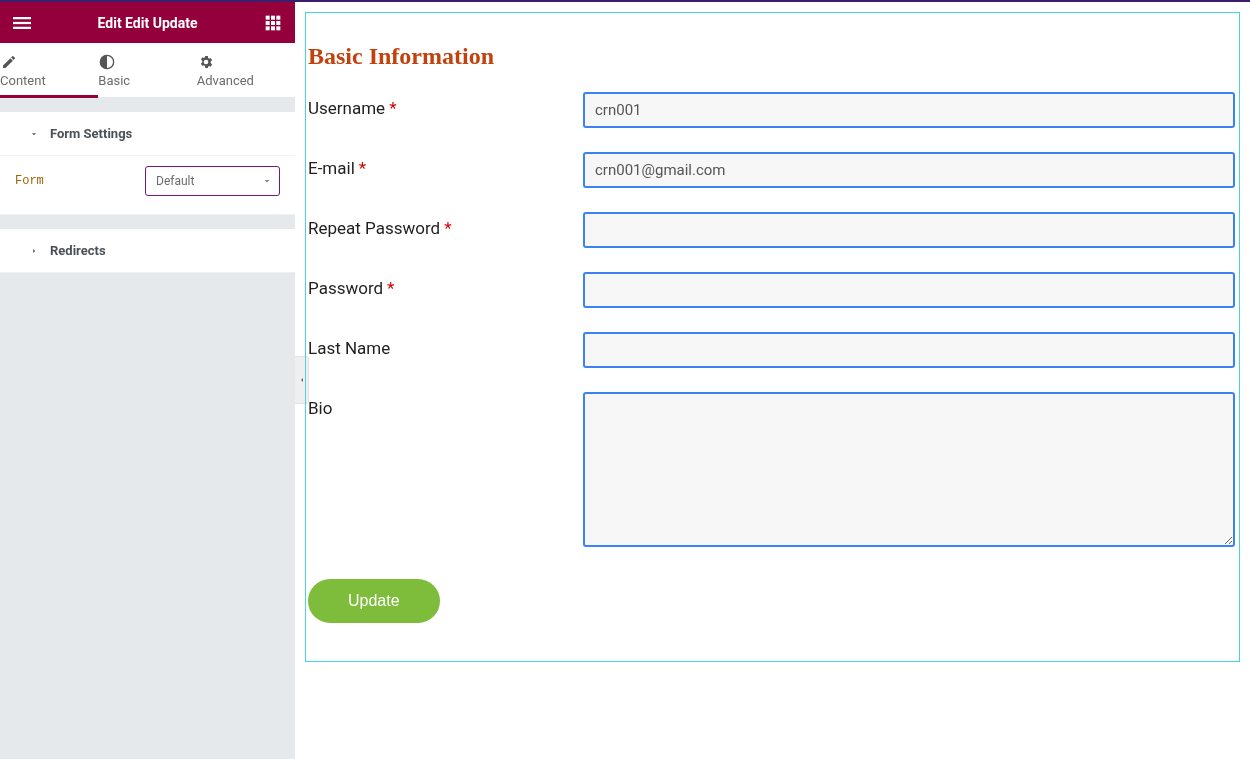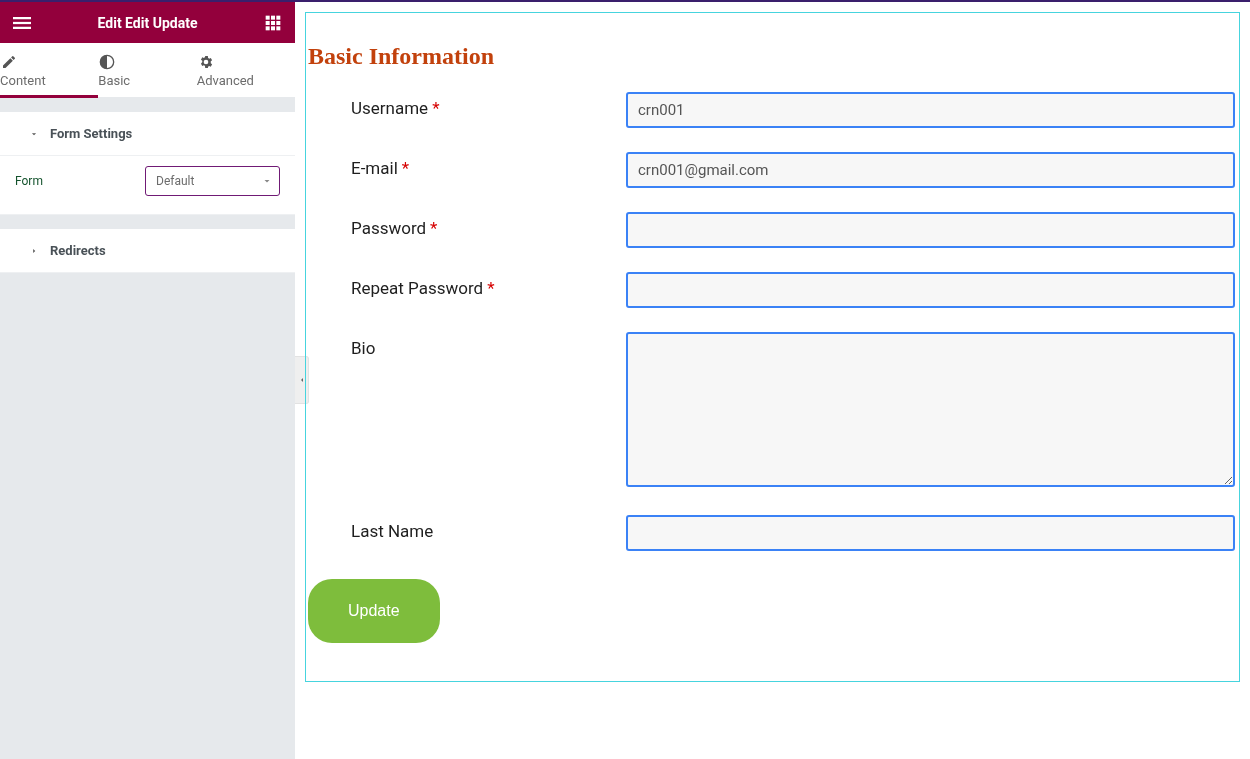--- a/index.html
+++ b/index.html
@@ -16,38 +16,38 @@
 .tab.active::after { content: ""; position: absolute; left: 0; right: 0; bottom: -1px; height: 3px; background: #93003c; }
 .tab .tab-icon { width: 18px; height: 18px; display: flex; align-items: center; justify-content: center; }
 .tab svg { fill: #555; width: 16px; height: 16px; }
 .tab.active svg { fill: #555; }
 .panel { background: #fff; }
 .section-header { display: flex; align-items: center; padding: 14px 28px; font-size: 13px; font-weight: 700; color: #495157; border-bottom: 1px solid #eef0f2; cursor: pointer; background:#fff; }
 .section-header .caret { width: 12px; height: 12px; margin-right: 10px; display: inline-flex; align-items: center; justify-content: center; }
 .section-header .caret svg { fill: #555; }
 .section-body { padding: 10px 15px 18px; background: #fff; border-bottom: 1px solid #eef0f2; }
 .row { display: flex; align-items: center; justify-content: space-between; font-size: 12px; color: #6c6c6c; }
-.row label { color: #14532d; }
+.row label { color: #a16207; font-family: Liberation Mono, monospace; }
 .select { position: relative; width: 135px; height: 30px; border: 1px solid #701a75; border-radius: 3px; background: #fff; display: flex; align-items: center; padding: 0 24px 0 10px; color: #6c6c6c; font-size: 12px; cursor: pointer; }
 .select .chevron { position: absolute; right: 6px; top: 50%; transform: translateY(-50%); width: 12px; height: 12px; }
 .select .chevron svg { fill: #888; }
 .spacer { height: 14px; background: #e6e9ec; }
 .collapse-handle { position: absolute; left: 295px; top: 50%; transform: translateY(-50%); width: 14px; height: 48px; background: #efefef; border: 1px solid #e2e2e2; border-left: none; border-top-right-radius: 3px; border-bottom-right-radius: 3px; display: flex; align-items: center; justify-content: center; cursor: pointer; }
 .collapse-handle svg { fill: #666; width: 8px; height: 10px; }
 
 .main { flex: 1; position: relative; padding: 10px; }
 .form-frame { border: 1px solid #46d4de; padding: 12px 0 20px; min-height: 640px; }
 .form-title { font-family: Georgia, "Times New Roman", serif; font-weight: 700; font-size: 24px; color: #c2410c; padding: 0 0 16px 2px; margin-top: 18px; }
 .form-row { display: flex; align-items: flex-start; padding: 6px 4px 18px 2px; }
-.form-row label { width: 275px; font-size: 17px; color: #1f1f1f; padding-top: 6px; margin-left: 43px; }
+.form-row label { width: 275px; font-size: 17px; color: #1f1f1f; padding-top: 6px; }
 .form-row .req { color: #d60000; margin-left: 4px; }
 .field { flex: 1; }
 .field input, .field textarea { width: 100%; border: 2px solid #3b82f6; background: #f7f7f7; border-radius: 3px; font-size: 15px; color: #555; padding: 7px 10px; font-family: inherit; }
 .field textarea { height: 155px; resize: both; }
-.btn-update { margin: 10px 0 18px 2px; background: #7ebd3c; color: #fff; border: none; border-radius: 24px; padding: 23px 40px; font-size: 16px; cursor: pointer; }
+.btn-update { margin: 10px 0 18px 2px; background: #7ebd3c; color: #fff; border: none; border-radius: 24px; padding: 13px 40px; font-size: 16px; cursor: pointer; }
 </style>
 </head>
 <body>
 
 <div class="app">
   <aside class="sidebar">
     <div class="sidebar-header">
       <div class="hamburger">
         <svg viewBox="0 0 24 24" width="18" height="18">
             <rect y="4" width="24" height="3"></rect>
@@ -153,36 +153,36 @@
         <label><span>Username</span><span class="req">*</span></label>
         <div class="field"><input type="text" value="crn001" style=""></div>
       </div>
 
       <div class="form-row">
         <label><span>E-mail</span><span class="req">*</span></label>
         <div class="field"><input type="text" value="crn001@gmail.com" style=""></div>
       </div>
 
       <div class="form-row">
-        <label><span>Password</span><span class="req">*</span></label>
+        <label><span>Repeat Password</span><span class="req">*</span></label>
         <div class="field"><input type="password" value="" style=""></div>
       </div>
 
       <div class="form-row">
-        <label><span>Repeat Password</span><span class="req">*</span></label>
+        <label><span>Password</span><span class="req">*</span></label>
         <div class="field"><input type="password" value="" style=""></div>
       </div>
 
 
       <div class="form-row">
-        <label><span>Bio</span></label>
-        <div class="field"><textarea style=""></textarea></div>
+        <label><span>Last Name</span></label>
+        <div class="field"><input type="text" value="" style=""></div>
       </div>
 
       <div class="form-row">
-        <label><span>Last Name</span></label>
-        <div class="field"><input type="text" value="" style=""></div>
+        <label><span>Bio</span></label>
+        <div class="field"><textarea style=""></textarea></div>
       </div>
 
       <button class="btn-update">Update</button>
     </div>
   </main>
 </div>
 
 </body></html>

